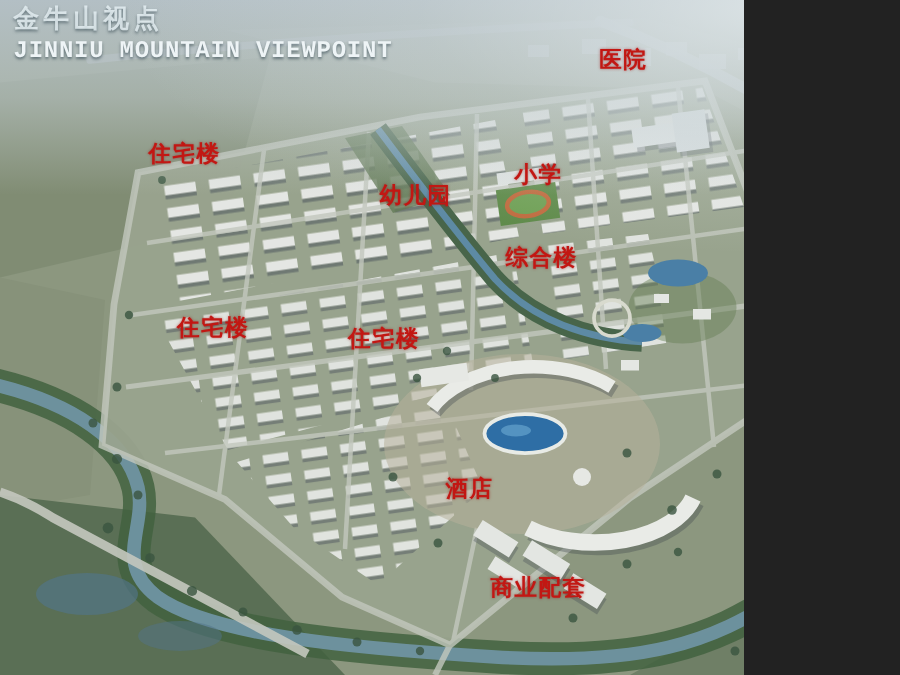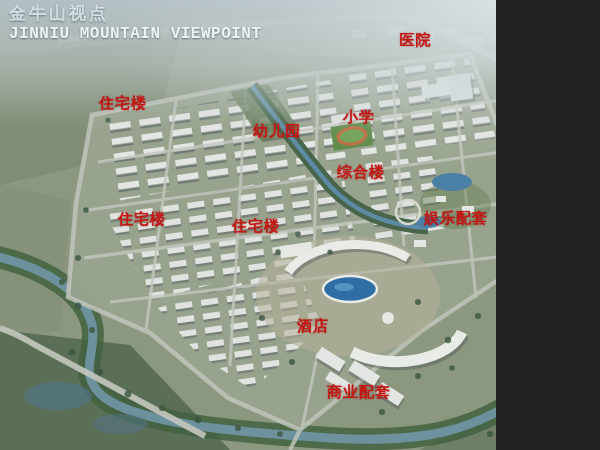--- a/index.html
+++ b/index.html
@@ -220,17 +220,16 @@
   </svg>
   <span class="compass-char" style="left:572px;top:63px;">北</span>
 
   <div class="map-label" style="left:405px;top:40px;padding-left:21px;">医院</div>
   <div class="map-label" style="left:123px;top:103px;">住宅楼</div>
   <div class="map-label" style="left:359px;top:117px;text-align:center;">小学</div>
   <div class="map-label" style="left:277px;top:131px;text-align:right;">幼儿园</div>
   <div class="map-label" style="left:361px;top:172px;">综合楼</div>
   <div class="map-label" style="left:142px;top:219px;">住宅楼</div>
   <div class="map-label" style="left:256px;top:226px;">住宅楼</div>
-  <div class="map-label" style="left:456px;top:218px;">娱乐配套</div>
   <div class="map-label" style="left:313px;top:326px;">酒店</div>
   <div class="map-label" style="left:341px;top:392px;padding-left:36px;">商业配套</div>
 
 </div>
 
 </body></html>

